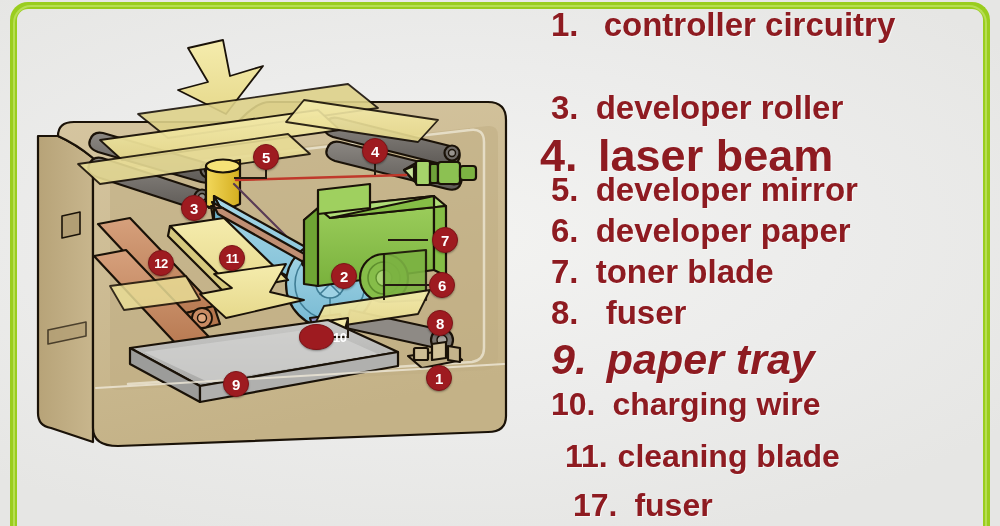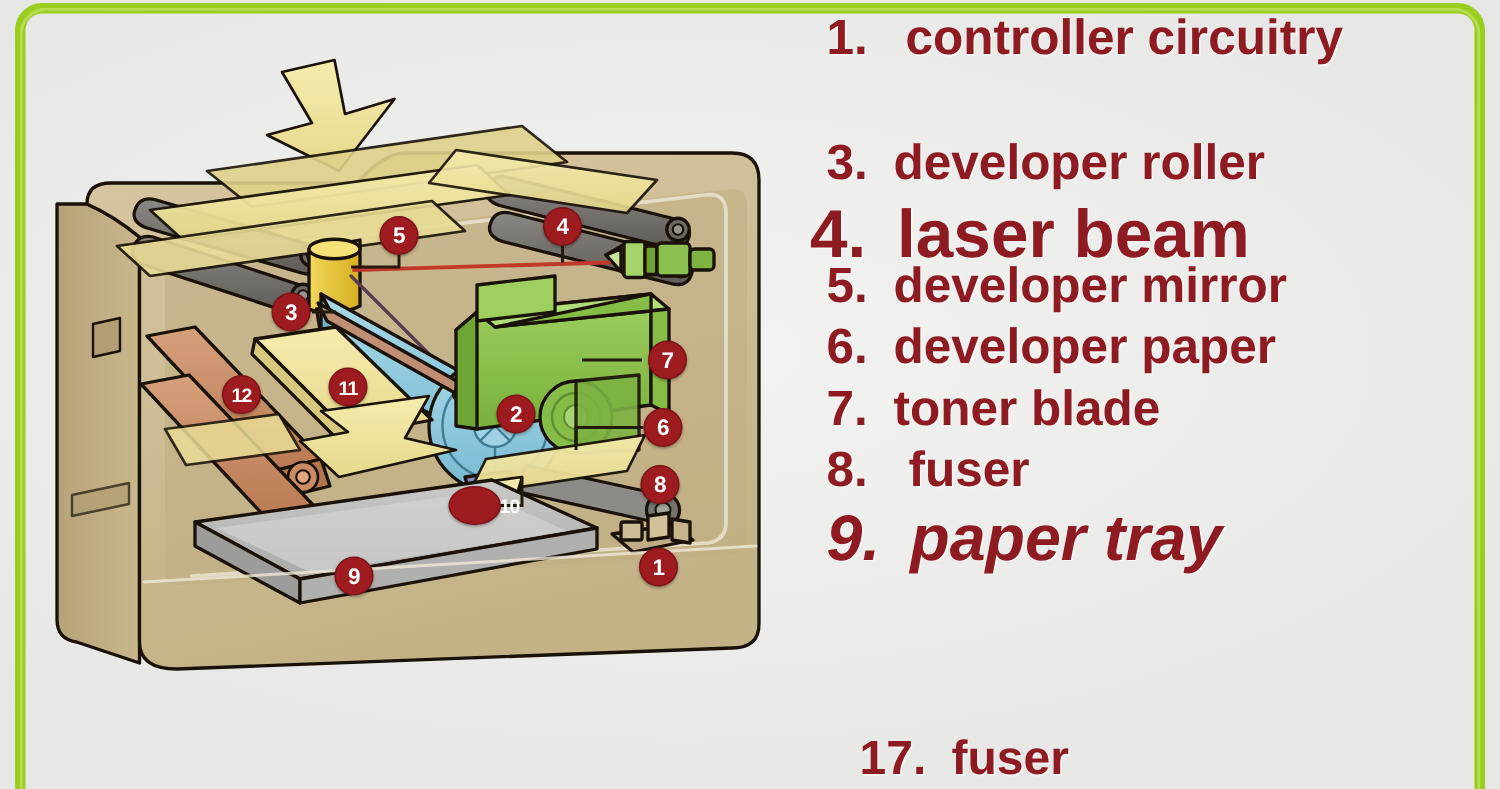--- a/index.html
+++ b/index.html
@@ -367,21 +367,29 @@
     <div class="legend-row" style="top:294px; left:11px; font-size:33px;">
       <span class="num">8.</span>
       <span class="txt" style="margin-left:18px;">fuser</span>
     </div>
 
     <div class="legend-row" style="top:335px; left:11px; font-size:43px;font-style:italic;">
       <span class="num">9.</span>
       <span class="txt" style="margin-left:8px;">paper tray</span>
     </div>
 
-
+    <div class="legend-row" style="top:386px; left:11px; font-size:32px;">
+      <span class="num">10.</span>
+      <span class="txt" style="margin-left:8px;">charging wire</span>
+    </div>
+
+    <div class="legend-row" style="top:438px; left:25px; font-size:32px;">
+      <span class="num">11.</span>
+      <span class="txt" style="margin-left:1px;">cleaning blade</span>
+    </div>
 
     <div class="legend-row" style="top:487px; left:33px; font-size:32px;">
       <span class="num">17.</span>
       <span class="txt" style="margin-left:8px;">fuser</span>
     </div>
 
   </div>
 
   <div id="green-frame"></div>
   <div id="green-frame" class="inner"></div>

